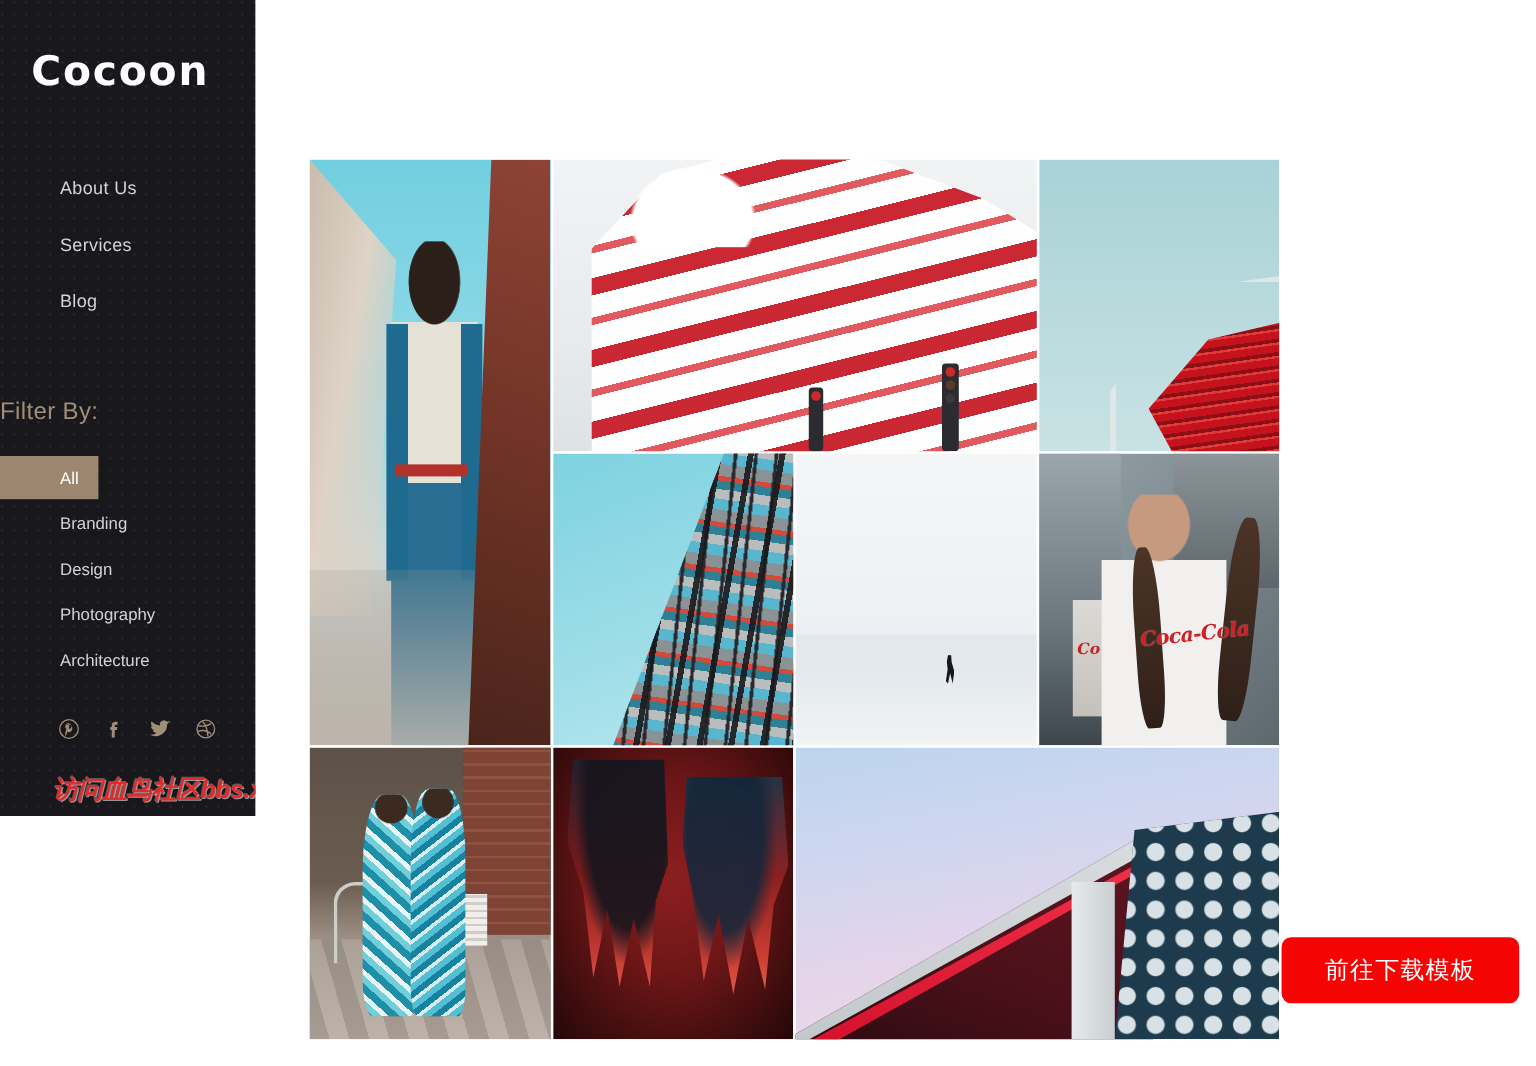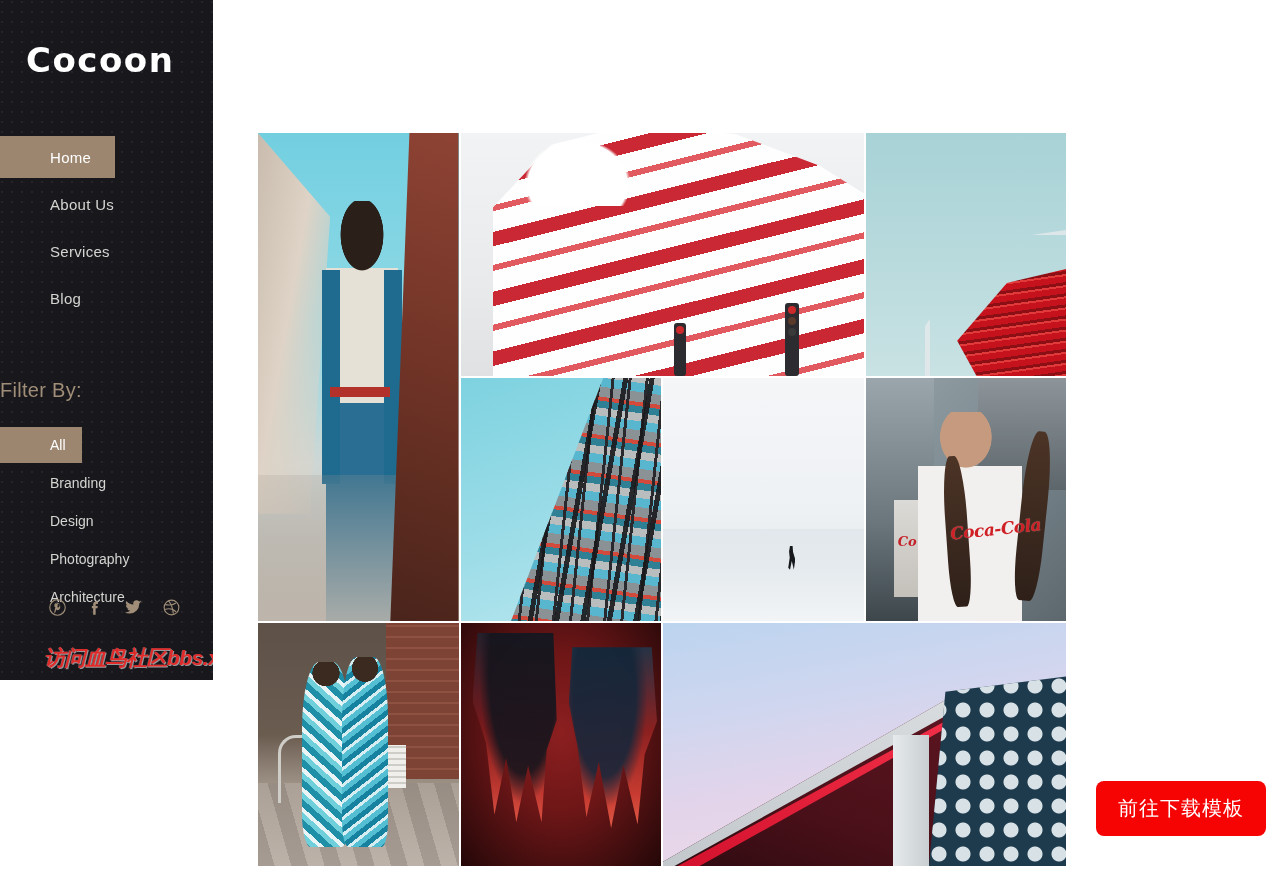--- a/index.html
+++ b/index.html
@@ -397,21 +397,21 @@
     background: linear-gradient(90deg, #e6eaec 0%, #c9ced1 100%);
   }
 
   
   .dl-btn {
     position:absolute;
     right: 14px; bottom: 52px;
     background:#f60404;
     color:#ffffff;
     font-size:20px;
-    padding: 14px 22px;
+    padding: 14px 36px;
     border-radius: 8px;
     border:0;
     cursor:pointer;
     font-family:"DejaVu Sans", sans-serif;
     letter-spacing:1px;
     z-index:50;
     white-space:nowrap;
   }
 </style>
 </head>
@@ -419,23 +419,20 @@
 
 <div id="app">
 
   <aside class="sidebar">
 
     <div class="brand">
       <span class="brand-text">Cocoon</span>
     </div>
 
     <nav class="nav">
-      <div class="nav-item active">
-        <span>Home</span>
-      </div>
       <div class="nav-item">
         <span>About Us</span>
       </div>
       <div class="nav-item">
         <span>Services</span>
       </div>
       <div class="nav-item">
         <span>Blog</span>
       </div>
     </nav>

